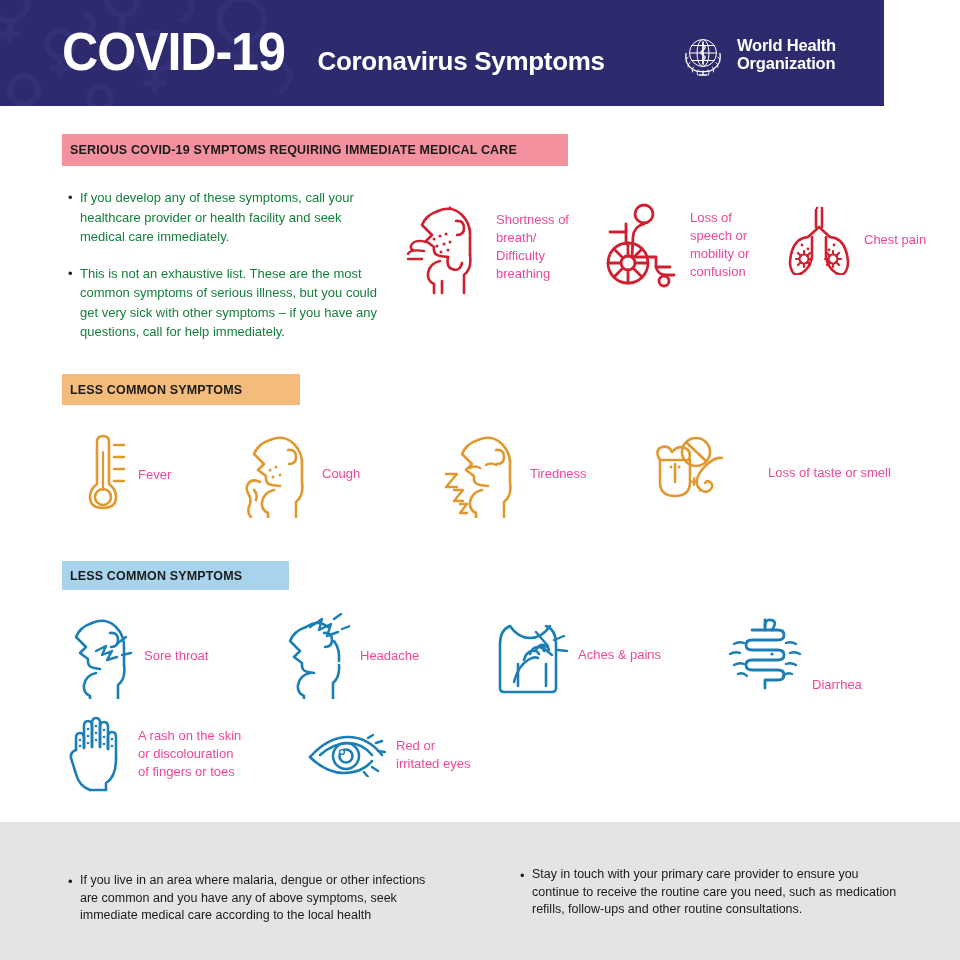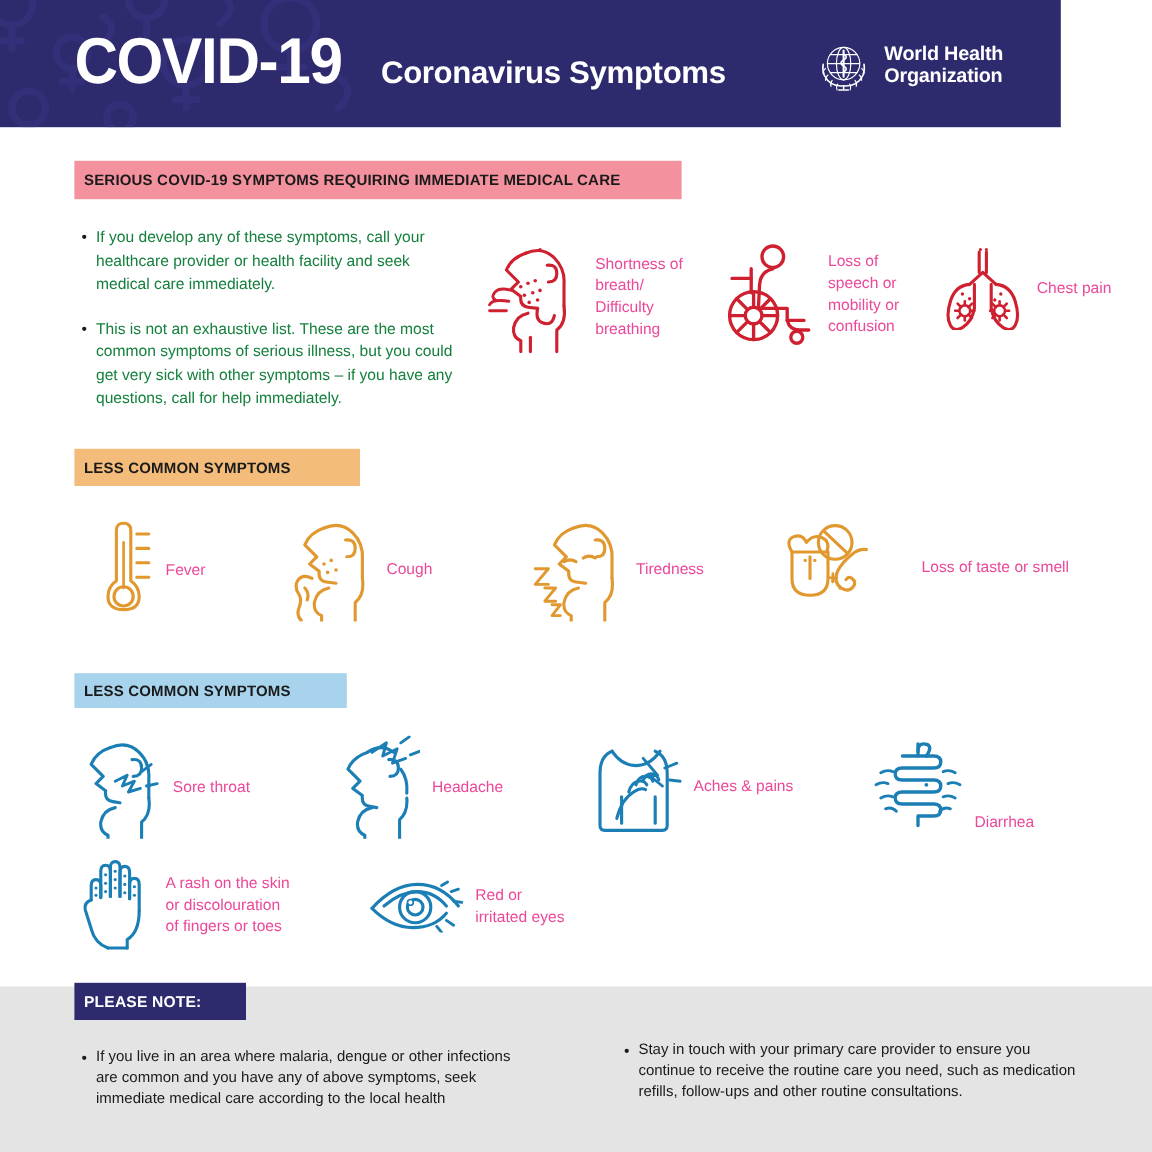--- a/index.html
+++ b/index.html
@@ -537,21 +537,20 @@
         <path d="M62 5 l5 -3 M70 10 l6 -2 M72 18 l7 1"></path>
         <path d="M66 34 l6 4 M58 39 l4 5"></path>
       </g>
       <circle cx="36" cy="19" r="2.4" fill="#ffffff" stroke="#1b7fb5" stroke-width="1.4"></circle>
     </svg>
     <span class="sym-label">Red or
 irritated eyes</span>
   </div>
 
   <div class="footer-bg"></div>
-  <div class="badge" id="badge-note">PLEASE NOTE:</div>
 
   <div class="footer-col" style="left:68px; top:872px; width:370px;">
     <span class="bullet-dot">•</span>
     <span class="footer-text">If you live in an area where malaria, dengue or other infections are common and you have any of above symptoms, seek immediate medical care according to the local health</span>
   </div>
 
   <div class="footer-col" style="left:520px; top:866px; width:380px;">
     <span class="bullet-dot">•</span>
     <span class="footer-text">Stay in touch with your primary care provider to ensure you continue to receive the routine care you need, such as medication refills, follow-ups and other routine consultations.</span>
   </div>

